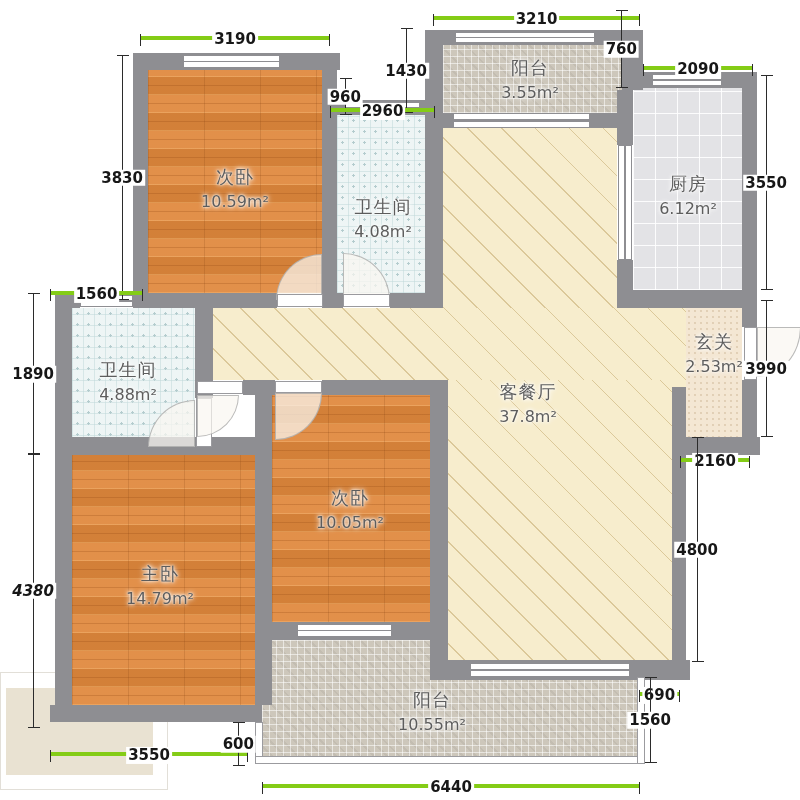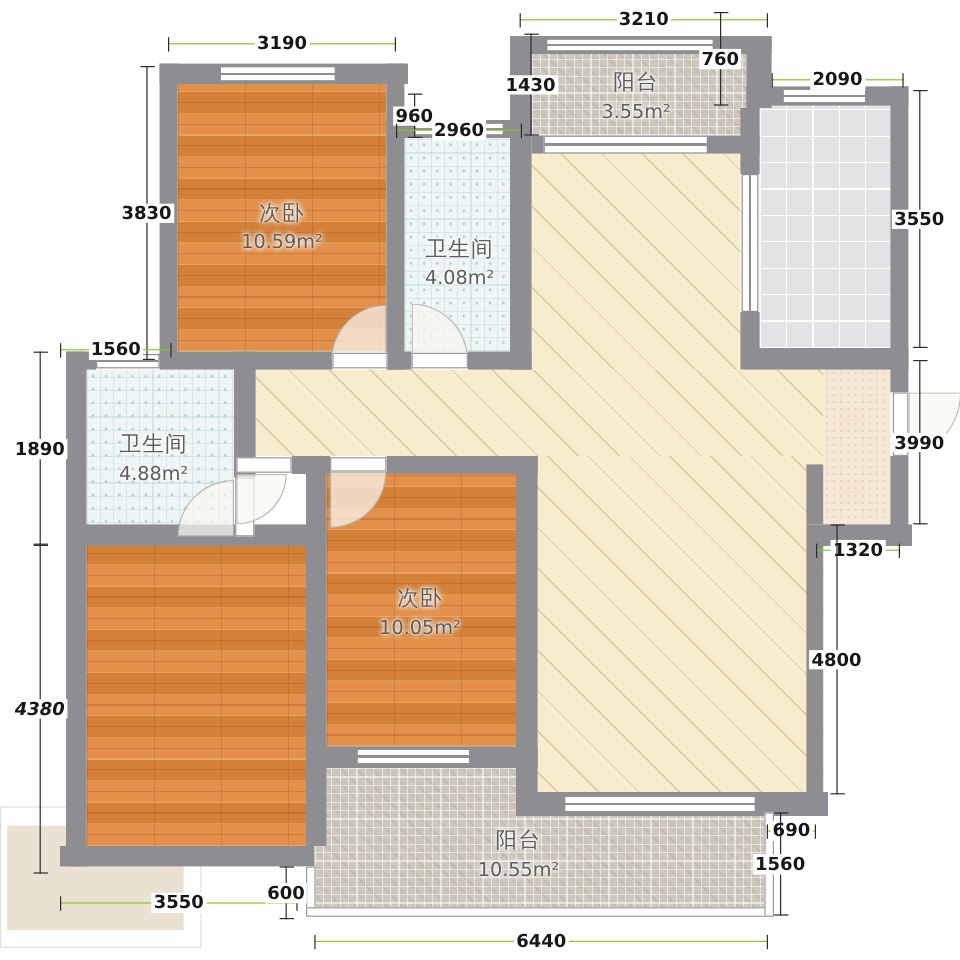--- a/index.html
+++ b/index.html
@@ -34,21 +34,21 @@
     background-image:radial-gradient(rgba(185,155,115,.30) 0.8px, transparent 1px);
     background-size:6px 6px;}
   
   .wall{background:#8e8e92;}
   .winh{background:linear-gradient(#fff 0 41%, #8e8e92 41% 59%, #fff 59%);border:1px solid #8e8e92;}
   .winv{background:linear-gradient(90deg,#fff 0 41%, #8e8e92 41% 59%, #fff 59%);border:1px solid #8e8e92;}
   .leaf{background:#fff;border:1px solid #9a9a9e;}
   .arc{background:rgba(250,247,241,.72);border:1px solid rgba(165,165,165,.75);}
   .rail{background:#fff;border:1px solid #9b9b9f;}
   
-  .dimh{position:absolute;height:0;border-top:1px solid #84cc16;}
+  .dimh{position:absolute;height:0;border-top:4px solid #84cc16;}
   .dimh::before,.dimh::after{content:'';position:absolute;top:-6px;width:1px;height:12px;background:#2b2b2b;}
   .dimh::before{left:0;} .dimh::after{right:0;}
   .dimv{position:absolute;width:0;border-left:1px solid #2b2b2b;}
   .dimv::before,.dimv::after{content:'';position:absolute;left:-6px;height:1px;width:12px;background:#2b2b2b;}
   .dimv::before{top:0;} .dimv::after{bottom:0;}
   .dimh>span{position:absolute;left:50%;top:0;transform:translate(-50%,-55%);
     background:#fff;padding:0 2px;font-weight:bold;font-size:15px;color:#171717;white-space:nowrap;line-height:1.1;}
   .dimv>span{position:absolute;top:50%;left:0;transform:translate(-52%,-50%);
     background:#fff;padding:0 2px;font-weight:bold;font-size:15px;color:#171717;white-space:nowrap;line-height:1.1;}
   
@@ -139,30 +139,30 @@
   <div class="abs leaf" style="left:275px;top:381px;width:47px;height:12px;"></div>
   <div class="abs arc" style="left:757px;top:327px;width:44px;height:50px;border-radius:0 0 100% 0;"></div>
   <div class="abs leaf" style="left:744px;top:327px;width:13px;height:53px;"></div>
 
   <div class="dimh" style="left:433px;top:16px;width:207px;">
       <span>3210</span>
     </div>
   <div class="dimh" style="left:140px;top:36px;width:190px;">
       <span>3190</span>
     </div>
-  <div class="dimv" style="left:442px;top:28px;height:85px;">
+  <div class="dimv" style="left:406px;top:28px;height:85px;">
       <span>1430</span>
     </div>
   <div class="dimv" style="left:345px;top:78px;height:37px;">
       <span>960</span>
     </div>
   <div class="dimh" style="left:330px;top:108px;width:105px;">
       <span>2960</span>
     </div>
-  <div class="dimv" style="left:600px;top:10px;height:78px;">
+  <div class="dimv" style="left:621px;top:10px;height:78px;">
       <span>760</span>
     </div>
   <div class="dimh" style="left:643px;top:66px;width:110px;">
       <span>2090</span>
     </div>
   <div class="dimv" style="left:766px;top:75px;height:215px;">
       <span>3550</span>
     </div>
   <div class="dimv" style="left:122px;top:55px;height:245px;text-decoration:underline;">
       <span>3830</span>
@@ -173,21 +173,21 @@
   <div class="dimv" style="left:33px;top:293px;height:162px;">
       <span>1890</span>
     </div>
   <div class="dimv" style="left:33px;top:453px;height:275px;font-style:italic;">
       <span>4380</span>
     </div>
   <div class="dimv" style="left:766px;top:300px;height:137px;">
       <span>3990</span>
     </div>
   <div class="dimh" style="left:680px;top:458px;width:70px;">
-      <span>1320</span>
+      <span>2160</span>
     </div>
   <div class="dimv" style="left:697px;top:437px;height:225px;">
       <span>4800</span>
     </div>
   <div class="dimh" style="left:639px;top:692px;width:41px;">
       <span>690</span>
     </div>
   <div class="dimv" style="left:650px;top:677px;height:86px;">
       <span>1560</span>
     </div>
@@ -206,24 +206,40 @@
     <div class="rarea">10.59m²</div>
   </div>
   <div class="rlabel" style="left:383px;top:195px;">
     <div class="rname">卫生间</div>
     <div class="rarea">4.08m²</div>
   </div>
   <div class="rlabel" style="left:530px;top:56px;">
     <div class="rname">阳台</div>
     <div class="rarea">3.55m²</div>
   </div>
+  <div class="rlabel" style="left:688px;top:172px;">
+    <div class="rname">厨房</div>
+    <div class="rarea">6.12m²</div>
+  </div>
+  <div class="rlabel" style="left:528px;top:380px;">
+    <div class="rname">客餐厅</div>
+    <div class="rarea">37.8m²</div>
+  </div>
+  <div class="rlabel" style="left:714px;top:330px;">
+    <div class="rname">玄关</div>
+    <div class="rarea">2.53m²</div>
+  </div>
   <div class="rlabel" style="left:128px;top:358px;">
     <div class="rname">卫生间</div>
     <div class="rarea">4.88m²</div>
   </div>
+  <div class="rlabel" style="left:160px;top:562px;">
+    <div class="rname">主卧</div>
+    <div class="rarea">14.79m²</div>
+  </div>
   <div class="rlabel" style="left:350px;top:486px;">
     <div class="rname">次卧</div>
     <div class="rarea">10.05m²</div>
   </div>
   <div class="rlabel" style="left:432px;top:688px;">
     <div class="rname">阳台</div>
     <div class="rarea">10.55m²</div>
   </div>
 
 </div>

